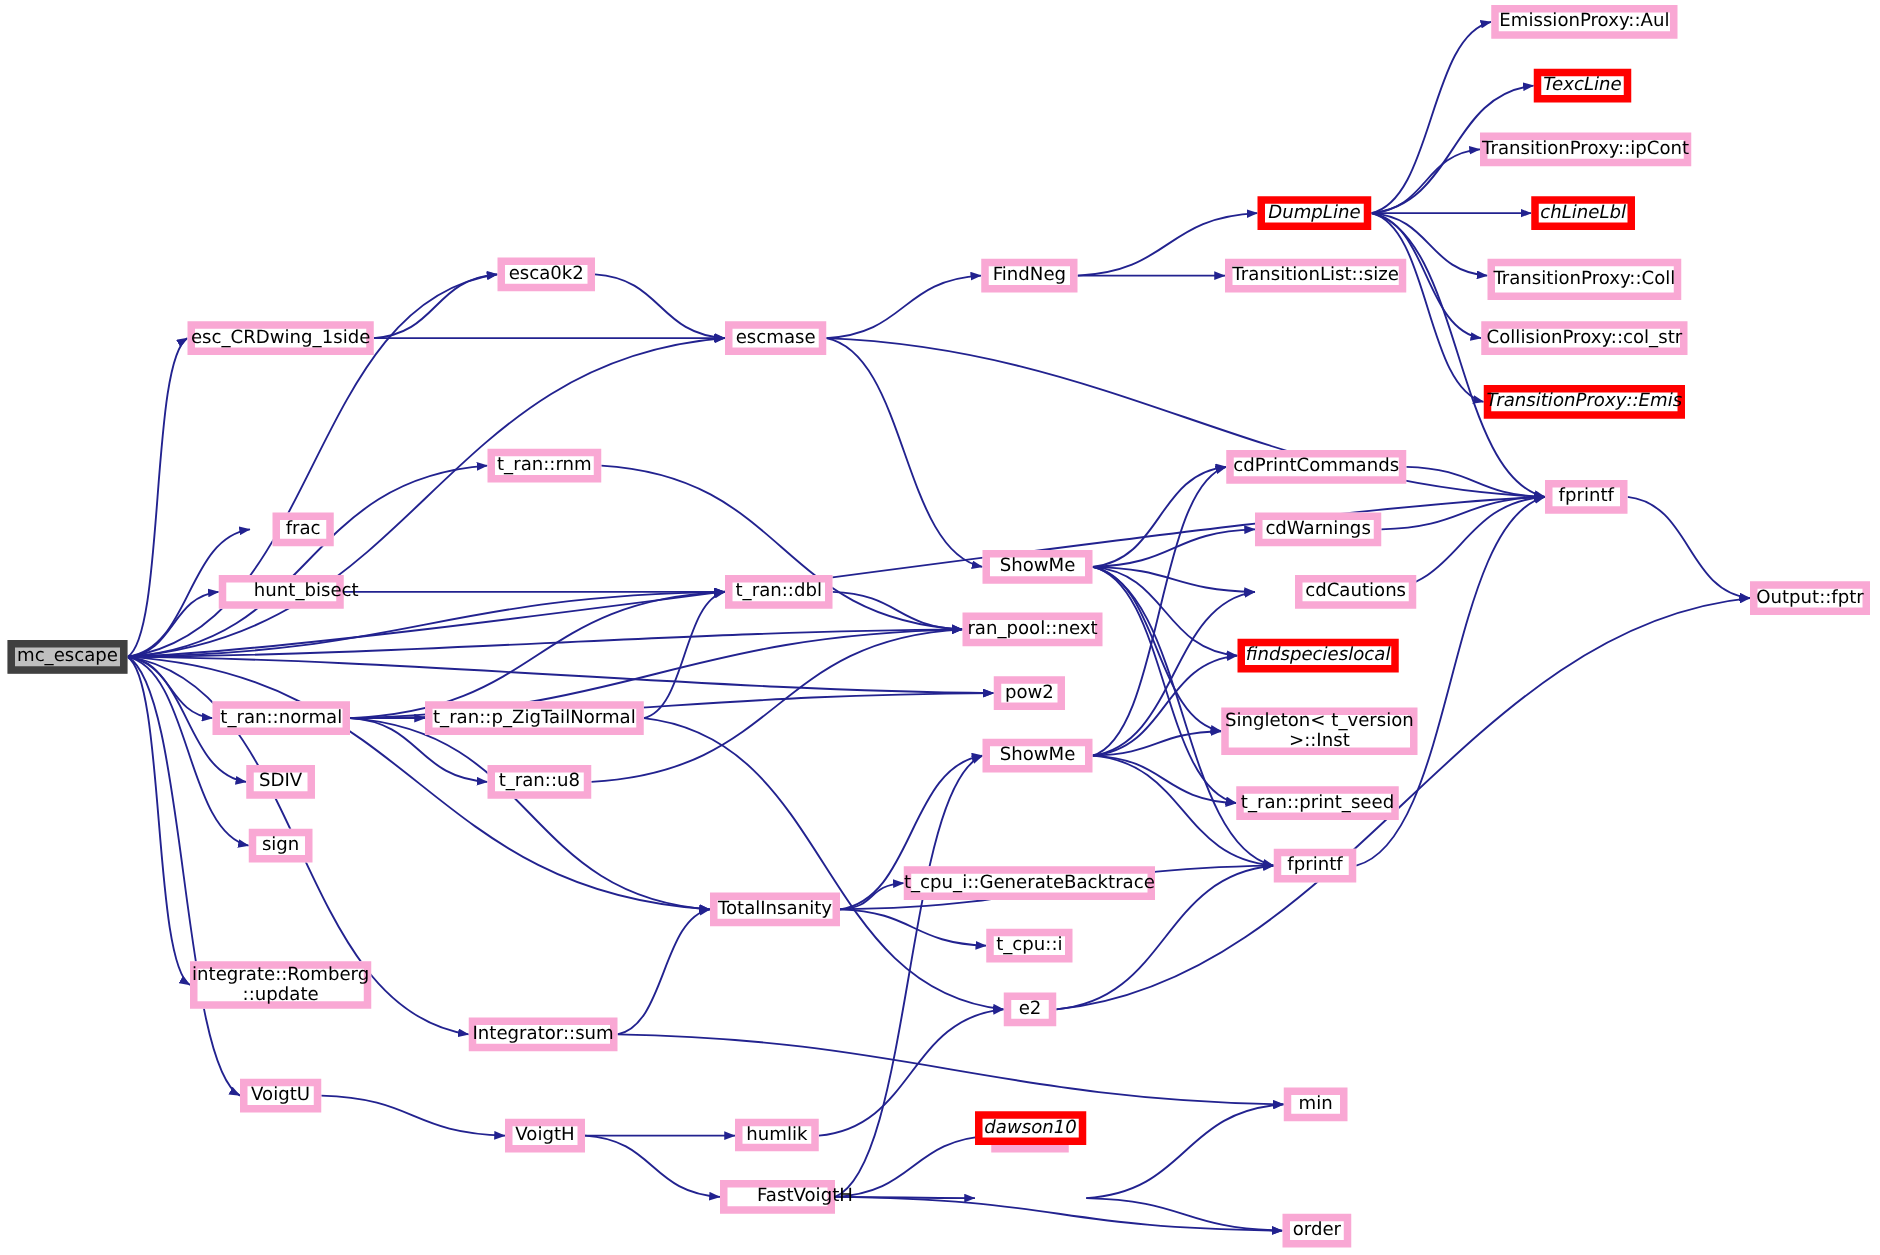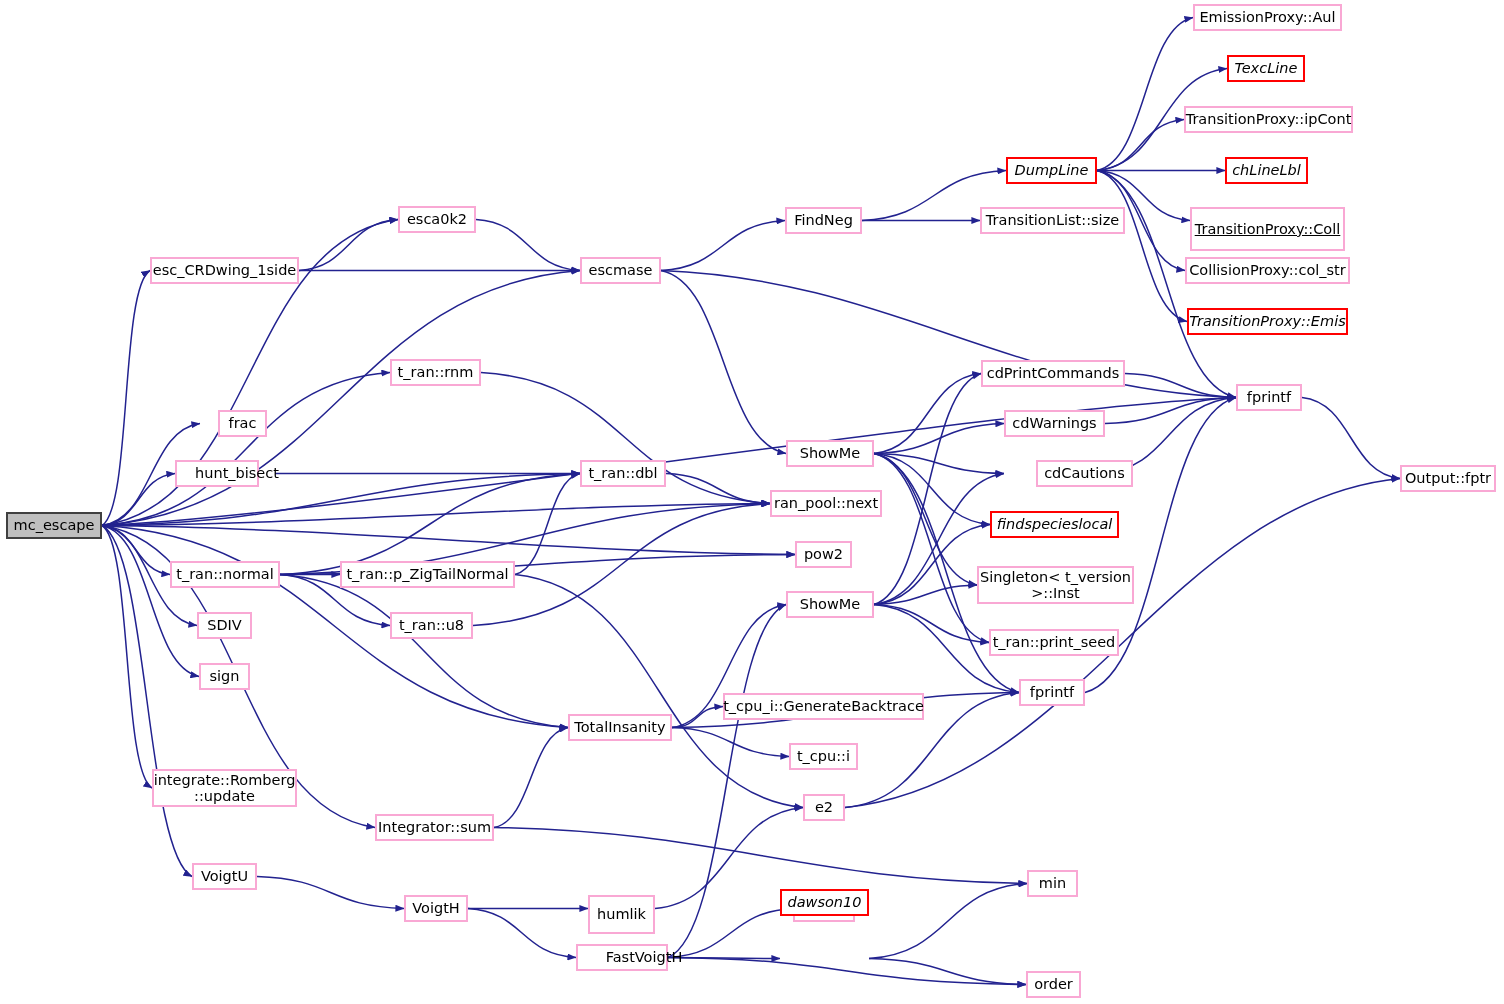--- a/index.html
+++ b/index.html
@@ -1,20 +1,20 @@
 <!DOCTYPE html>
 <html><head>
 <meta charset="utf-8">
 <style>
   html,body{margin:0;padding:0;background:#ffffff;}
   body{font-family:"DejaVu Sans","Liberation Sans",sans-serif;}
   #canvas{position:relative;width:1504px;height:1004px;overflow:hidden;background:#ffffff;}
   #edges{position:absolute;left:0;top:0;width:1504px;height:1004px;}
   .node{position:absolute;box-sizing:border-box;display:flex;align-items:center;justify-content:center;
-        text-align:center;background:#ffffff;border:2px solid #f9a8d4;color:#000000;
+        text-align:center;background:#ffffff;border:6px solid #f9a8d4;color:#000000;
         font-size:14.5px;line-height:1.12;white-space:pre;letter-spacing:0px;}
   .node.red{border-color:#ff0000;font-style:italic;}
   .node.root{background:#bfbfbf;border-color:#404040;}
   .node span{display:block;pointer-events:none;}
 </style>
 </head>
 <body>
 
 <div id="canvas">
   <svg id="edges" xmlns="http://www.w3.org/2000/svg">
@@ -112,40 +112,40 @@
       <div class="node" style="left: 150px; top: 257px; width: 149px; height: 27px;"><span>esc_CRDwing_1side</span></div>
       <div class="node" style="left: 398px; top: 206px; width: 78px; height: 27px;"><span>esca0k2</span></div>
       <div class="node" style="left: 580px; top: 257px; width: 81px; height: 27px;"><span>escmase</span></div>
       <div class="node" style="left: 785px; top: 207px; width: 77px; height: 27px;"><span>FindNeg</span></div>
       <div class="node" style="left: 980px; top: 207px; width: 145px; height: 27px;"><span>TransitionList::size</span></div>
       <div class="node red" style="left: 1006px; top: 157px; width: 91px; height: 27px;"><span>DumpLine</span></div>
       <div class="node" style="left: 1193px; top: 4px; width: 149px; height: 27px;"><span>EmissionProxy::Aul</span></div>
       <div class="node red" style="left: 1227px; top: 55px; width: 78px; height: 27px;"><span>TexcLine</span></div>
       <div class="node" style="left: 1184px; top: 106px; width: 169px; height: 27px;"><span>TransitionProxy::ipCont</span></div>
       <div class="node red" style="left: 1225px; top: 157px; width: 83px; height: 27px;"><span>chLineLbl</span></div>
-      <div class="node" style="left: 1190px; top: 207px; width: 155px; height: 44px; text-decoration: underline;"><span>TransitionProxy::Coll</span></div>
+      <div class="node" style="left: 1190px; top: 207px; width: 155px; height: 33px;"><span>TransitionProxy::Coll</span></div>
       <div class="node" style="left: 1185px; top: 257px; width: 165px; height: 27px;"><span>CollisionProxy::col_str</span></div>
       <div class="node red" style="left: 1187px; top: 308px; width: 161px; height: 27px;"><span>TransitionProxy::Emis</span></div>
       <div class="node" style="left: 390px; top: 359px; width: 91px; height: 27px;"><span>t_ran::rnm</span></div>
       <div class="node" style="left: 200px; top: 410px; width: 49px; height: 27px; margin-left: 18px;"><span>frac</span></div>
-      <div class="node" style="left: 175px; top: 460px; width: 84px; height: 27px; padding-left: 40px;"><span>hunt_bisect</span></div>
+      <div class="node" style="left: 175px; top: 460px; width: 100px; height: 27px; padding-left: 40px;"><span>hunt_bisect</span></div>
       <div class="node" style="left: 580px; top: 460px; width: 86px; height: 27px;"><span>t_ran::dbl</span></div>
       <div class="node" style="left: 770px; top: 490px; width: 112px; height: 27px;"><span>ran_pool::next</span></div>
       <div class="node" style="left: 170px; top: 561px; width: 110px; height: 27px;"><span>t_ran::normal</span></div>
       <div class="node" style="left: 340px; top: 561px; width: 175px; height: 27px;"><span>t_ran::p_ZigTailNormal</span></div>
       <div class="node" style="left: 390px; top: 612px; width: 83px; height: 27px;"><span>t_ran::u8</span></div>
       <div class="node" style="left: 795px; top: 541px; width: 57px; height: 27px;"><span>pow2</span></div>
       <div class="node" style="left: 197px; top: 612px; width: 55px; height: 27px;"><span>SDIV</span></div>
       <div class="node" style="left: 199px; top: 663px; width: 51px; height: 27px;"><span>sign</span></div>
       <div class="node" style="left: 152px; top: 769px; width: 145px; height: 38px;"><span>integrate::Romberg
 ::update</span></div>
       <div class="node" style="left: 192px; top: 863px; width: 65px; height: 27px;"><span>VoigtU</span></div>
       <div class="node" style="left: 375px; top: 814px; width: 119px; height: 27px;"><span>Integrator::sum</span></div>
       <div class="node" style="left: 404px; top: 895px; width: 64px; height: 27px;"><span>VoigtH</span></div>
-      <div class="node" style="left: 588px; top: 895px; width: 67px; height: 39px;"><span>humlik</span></div>
+      <div class="node" style="left: 588px; top: 895px; width: 67px; height: 26px;"><span>humlik</span></div>
       <div class="node" style="left: 576px; top: 944px; width: 92px; height: 27px; padding-left: 44px;"><span>FastVoigtH</span></div>
       <div class="node" style="left: 793px; top: 895px; width: 62px; height: 27px;"><span>dsexp</span></div>
       <div class="node red" style="left: 780px; top: 889px; width: 89px; height: 27px;"><span>dawson10</span></div>
       <div class="node" style="left: 568px; top: 714px; width: 104px; height: 27px;"><span>TotalInsanity</span></div>
       <div class="node" style="left: 723px; top: 693px; width: 201px; height: 27px;"><span>t_cpu_i::GenerateBacktrace</span></div>
       <div class="node" style="left: 789px; top: 743px; width: 69px; height: 27px;"><span>t_cpu::i</span></div>
       <div class="node" style="left: 786px; top: 440px; width: 88px; height: 27px;"><span>ShowMe</span></div>
       <div class="node" style="left: 786px; top: 591px; width: 88px; height: 27px;"><span>ShowMe</span></div>
       <div class="node" style="left: 981px; top: 360px; width: 144px; height: 27px;"><span>cdPrintCommands</span></div>
       <div class="node" style="left: 1004px; top: 410px; width: 101px; height: 27px;"><span>cdWarnings</span></div>

